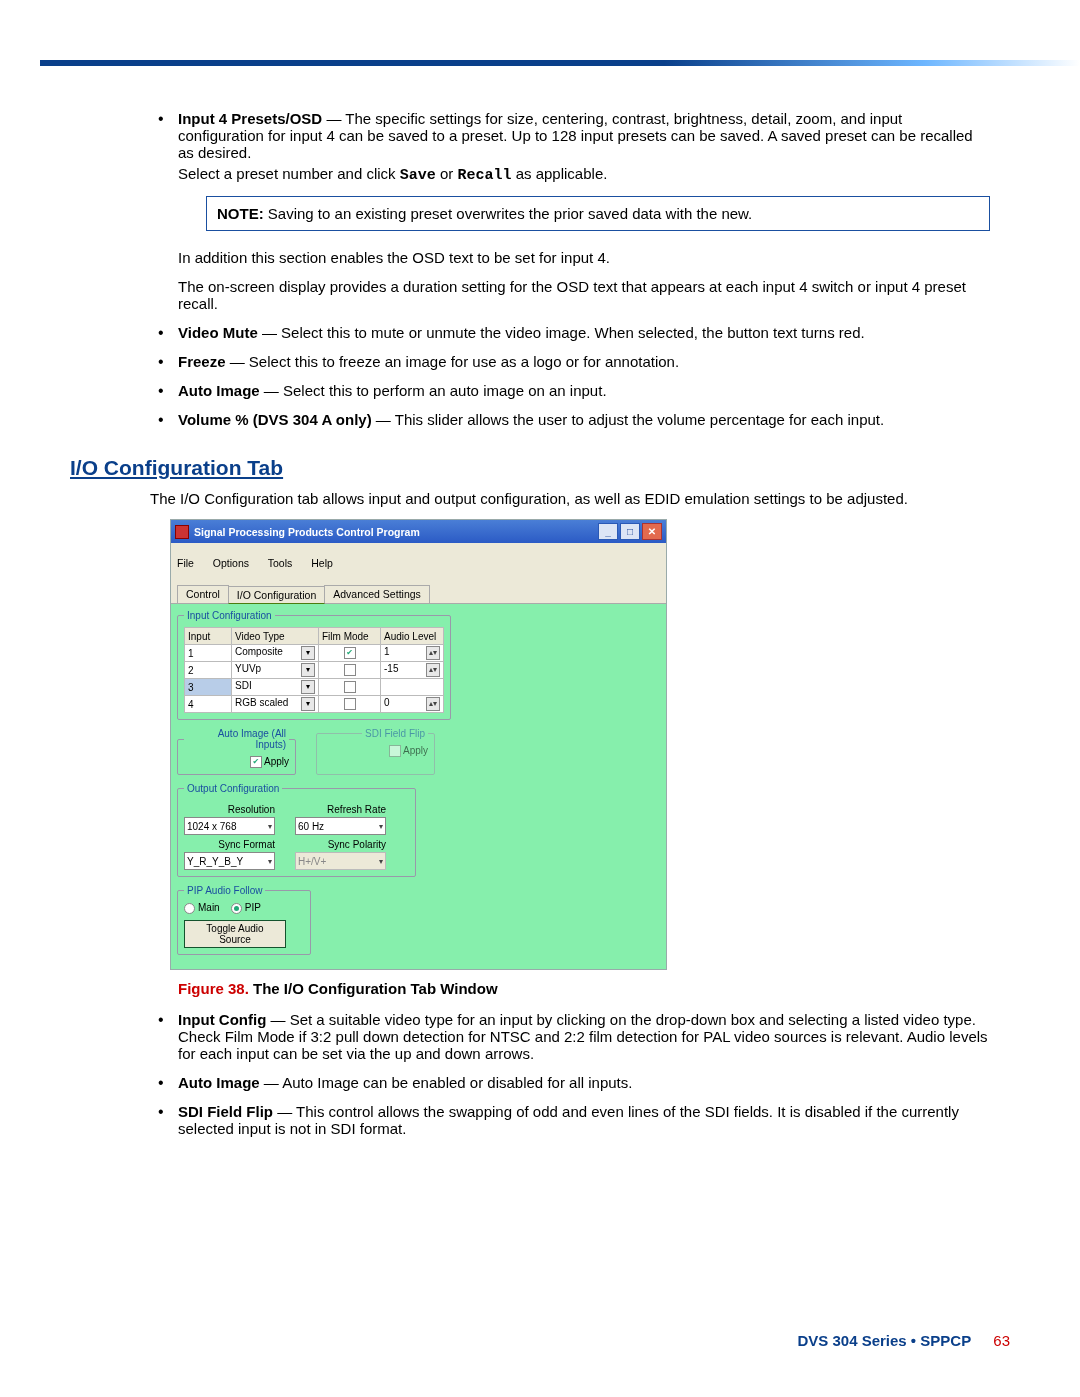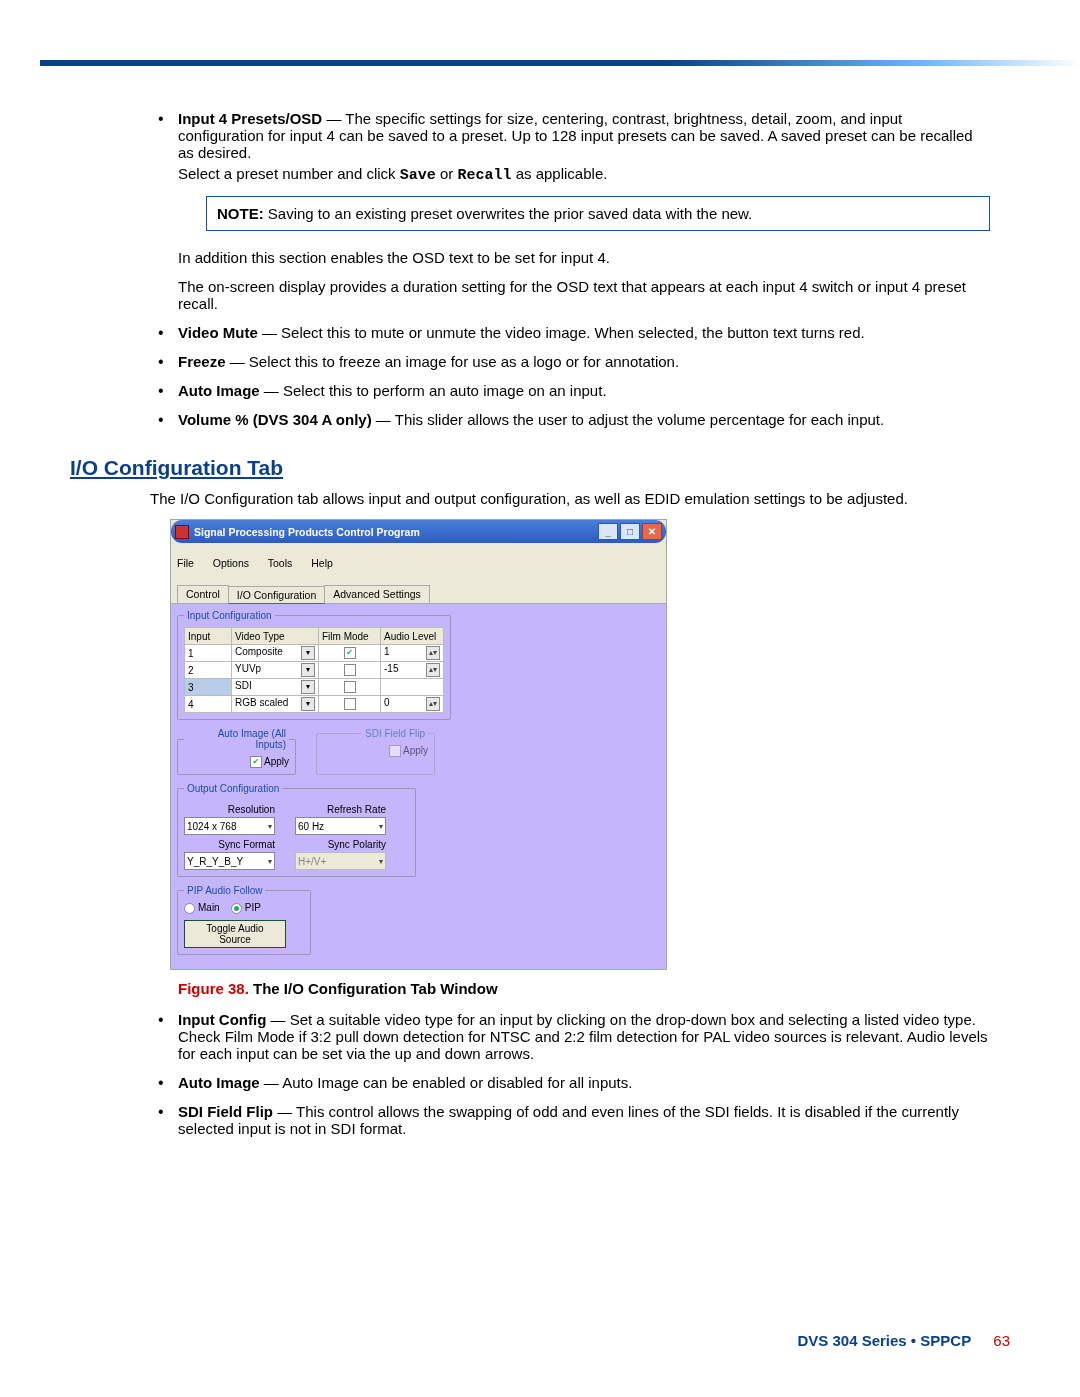--- a/index.html
+++ b/index.html
@@ -92,21 +92,20 @@
     color: #000;
   }
   .titlebar {
     background: linear-gradient(to bottom, #4a7ed6, #2b5bc5);
     color: #fff;
     font-weight: bold;
     padding: 3px 4px;
     display: flex;
     align-items: center;
     font-size: 10.5px;
-    border-radius: 11px;
   }
   .titlebar .icon {
     width: 12px; height: 12px; background: #c33; margin-right: 5px; border: 1px solid #800;
   }
   .titlebar .spacer { flex: 1; }
   .win-btn {
     width: 18px; height: 15px; margin-left: 2px;
     background: #dce5f5; border: 1px solid #2a59b5;
     display: flex; align-items: center; justify-content: center;
     font-size: 10px; color: #244b9a; font-weight: bold;
@@ -134,21 +133,21 @@
     position: relative;
   }
   .tab.active {
     background: #ece9d8;
     font-weight: normal;
     top: 1px;
     border-bottom: 1px solid #4d7c0f;
   }
   .tab-content {
     padding: 6px;
-    background: #c4b5fd;
+    background: #86efac;
     min-height: 320px;
   }
   fieldset.sg {
     border: 1px solid #99a;
     border-radius: 2px;
     padding: 6px;
     margin: 0 0 8px 0;
     font-size: 10px;
   }
   fieldset.sg legend { color: #1a4fa0; padding: 0 3px; font-size: 10px; }

